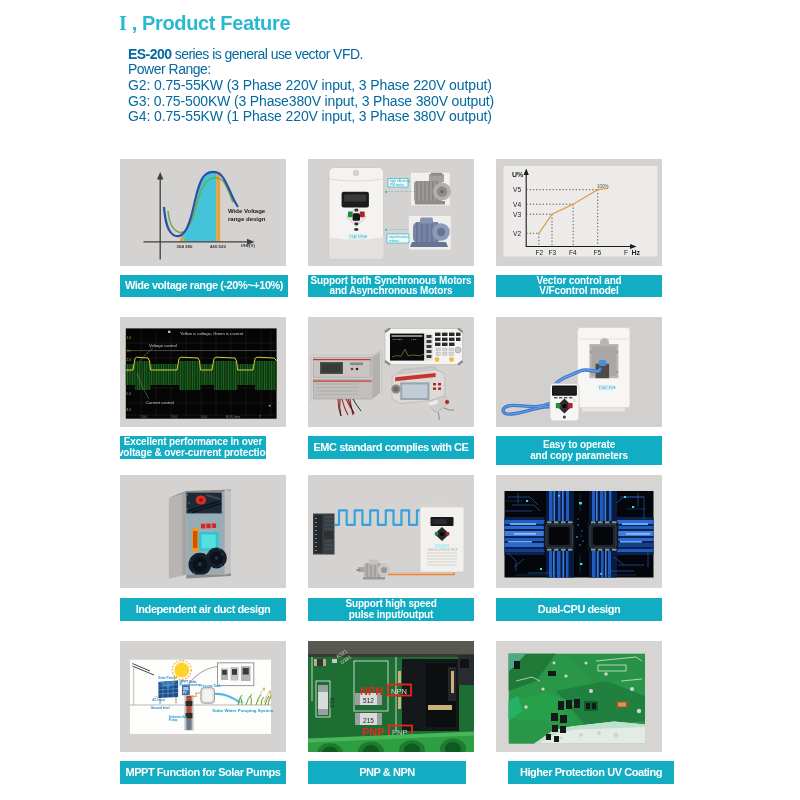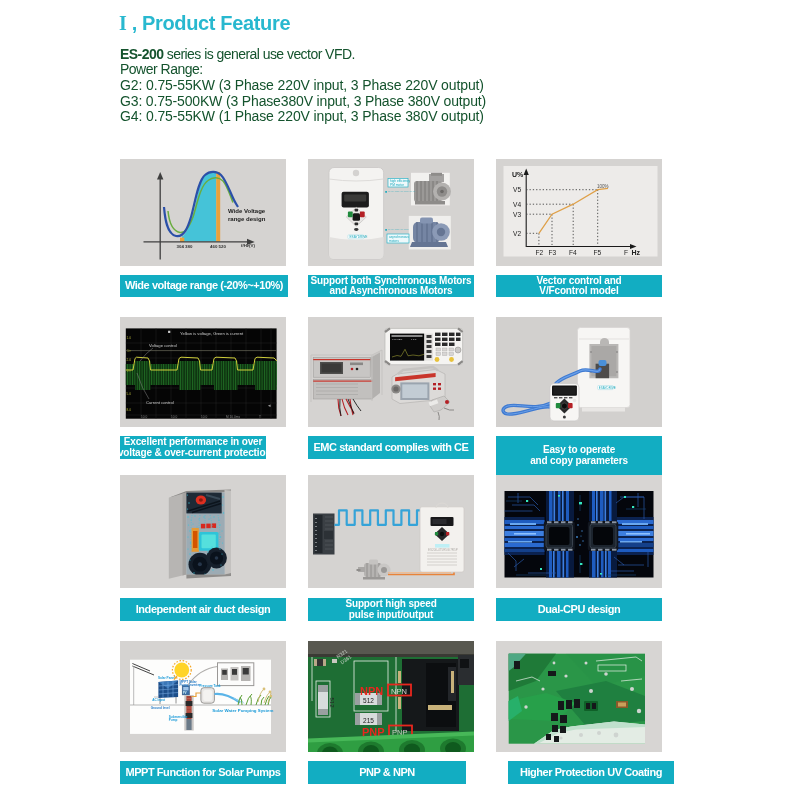--- a/index.html
+++ b/index.html
@@ -14,21 +14,21 @@
   .cap.two{font-size:10px;letter-spacing:-0.15px;white-space:nowrap;}
   svg{display:block;}
 </style>
 </head>
 <body>
 
 <div class="abs" style="left:119px;top:12px;font-size:20px;font-weight:bold;color:#28b8cf;letter-spacing:-0.35px;">
   <span style="font-family:'Liberation Serif',serif;">I</span><span> , Product Feature</span>
 </div>
 
-<div class="abs" style="left:120px;top:46.6px;font-size:14px;color:#14532d;line-height:15.7px;">
+<div class="abs" style="left:128px;top:46.6px;font-size:14px;color:#0369a1;line-height:15.7px;">
   <div style="letter-spacing:-0.55px;"><b>ES-200</b> series is general use vector VFD.</div>
   <div style="letter-spacing:-0.5px;">Power Range:</div>
   <div style="letter-spacing:-0.12px;">G2: 0.75-55KW (3 Phase 220V input, 3 Phase 220V output)</div>
   <div style="letter-spacing:-0.15px;">G3: 0.75-500KW (3 Phase380V input, 3 Phase 380V output)</div>
   <div style="letter-spacing:-0.12px;">G4: 0.75-55KW (1 Phase 220V input, 3 Phase 380V output)</div>
 </div>
 
 <div class="img" id="c1" style="left:120px;top:159px;width:166px;height:107px;">
 <svg width="166" height="107" viewBox="0 0 166 107">
 
@@ -388,21 +388,21 @@
     <rect x="72" y="86.1" width="4.6" height="5.2" rx="0.8" fill="#b42025"></rect>
     <circle cx="68.4" cy="100" r="1.5" fill="#3a3a3a"></circle>
   </g>
 </svg>
   </div>
 <div class="cap two" style="left:120px;top:436px;width:146px;height:23px;">
     <div>Excellent performance in over</div>
     <div>-voltage &amp; over-current protection</div>
   </div>
 <div class="cap one" style="left:308px;top:436px;width:166px;height:23px;">EMC standard complies with CE</div>
-<div class="cap two" style="left:496px;top:436px;width:166px;height:39px;">
+<div class="cap two" style="left:496px;top:436px;width:166px;height:29px;">
     <div>Easy to operate</div>
     <div>and copy parameters</div>
   </div>
 
 <div class="img" id="c7" style="left:120px;top:475px;width:166px;height:113px;">
 <svg width="166" height="113" viewBox="0 0 166 113">
 
   <path d="M48.8,22.8 L66.4,16 L111,14.5 L111,17 L66.4,19.5 Z" fill="#8a8886"></path>
 
   <path d="M48.8,22.8 L66.4,17.6 L66.4,99.6 L48.8,103.7 Z" fill="#b7b5b3"></path>

